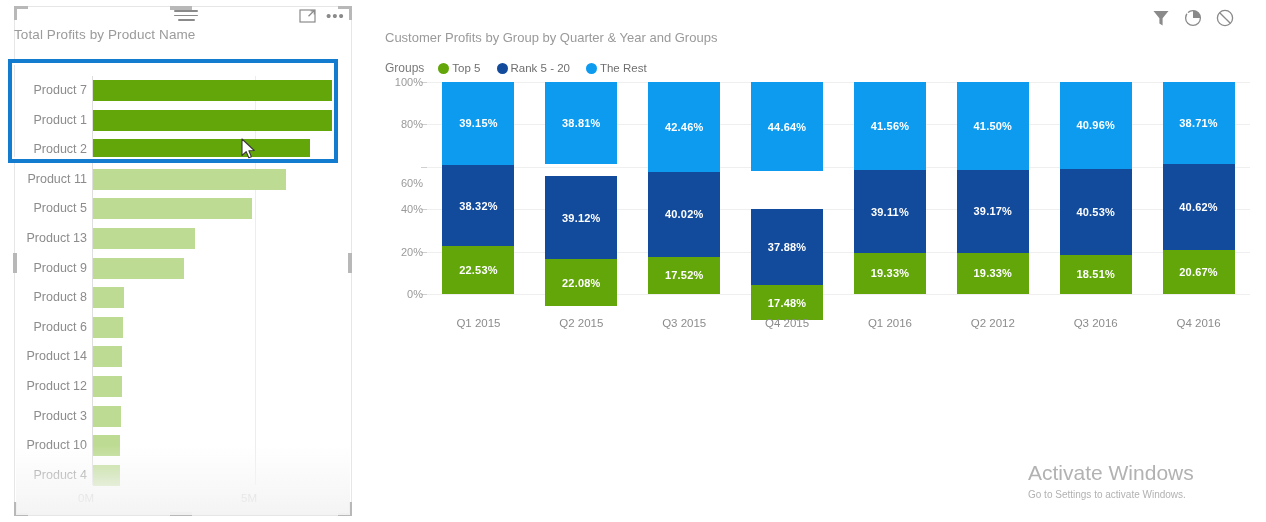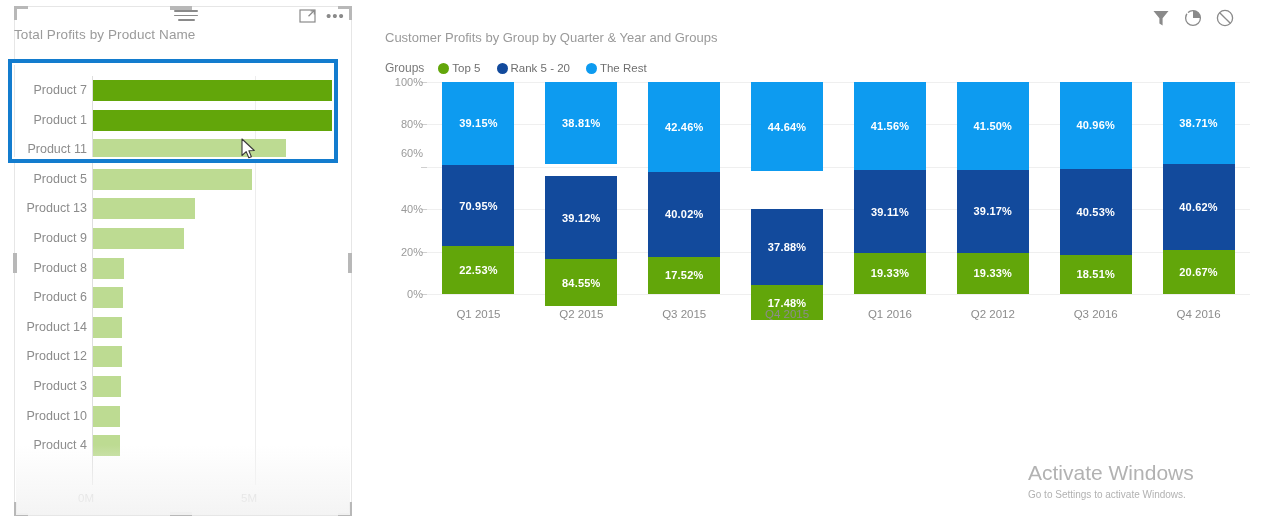--- a/index.html
+++ b/index.html
@@ -121,21 +121,21 @@
 
   .cols{position:absolute;left:42px;top:0;width:823px;height:212px;display:flex;}
   .col{flex:1;display:flex;flex-direction:column;align-items:center;height:212px;}
   .col-inner{width:72px;height:238px;display:flex;flex-direction:column;text-align:right;}
   .seg{position:relative;display:flex;align-items:center;justify-content:center;}
   .seg span{font-size:11px;font-weight:bold;color:#ffffff;letter-spacing:.2px;}
   .seg-rest{background:#0d9bf0;}
   .seg-rank{background:#124a9c;}
   .seg-top{background:#62a60a;}
 
-  .x-labels{position:absolute;left:42px;top:226px;width:823px;display:flex;}
+  .x-labels{position:absolute;left:42px;top:235px;width:823px;display:flex;}
   .x-labels div{flex:1;text-align:center;font-size:11.5px;color:#8c8c8c;}
 
   
   #watermark{position:absolute;left:1028px;top:460px;width:238px;height:52px;color:#b6b6b6;text-align:left;}
   #wm-title{font-size:21px;color:#b2b2b2;line-height:26px;}
   #wm-sub{font-size:10px;color:#b2b2b2;line-height:18px;}
 </style>
 </head>
 <body>
 
@@ -181,20 +181,24 @@
     <div class="axis-zero"></div>
     <div class="grid-5m"></div>
     <div id="bar-rows">
         <div class="bar-row">
           <div class="bar-label">Product 7</div>
           <div class="bar-rect bar-dark" style="width: 244.62px;"></div>
         </div>
         <div class="bar-row">
           <div class="bar-label">Product 1</div>
           <div class="bar-rect bar-dark" style="width: 239.76px;"></div>
+        </div>
+        <div class="bar-row">
+          <div class="bar-label">Product 2</div>
+          <div class="bar-rect bar-dark" style="width: 217.08px;"></div>
         </div>
         <div class="bar-row">
           <div class="bar-label">Product 11</div>
           <div class="bar-rect bar-light" style="width: 192.78px;"></div>
         </div>
         <div class="bar-row">
           <div class="bar-label">Product 5</div>
           <div class="bar-rect bar-light" style="width: 158.76px;"></div>
         </div>
         <div class="bar-row">
@@ -302,52 +306,52 @@
         <div class="gridtick" style="top: 212px;"></div>
         <div class="y-label" style="top: 212px; right: 827px;">0%</div>
         <div class="gridline" style="top: 169.6px;"></div>
         <div class="gridtick" style="top: 169.6px;"></div>
         <div class="y-label" style="top: 169.6px; right: 827px;">20%</div>
         <div class="gridline" style="top: 127.2px;"></div>
         <div class="gridtick" style="top: 127.2px;"></div>
         <div class="y-label" style="top: 127.2px; right: 827px;">40%</div>
         <div class="gridline" style="top: 84.8px;"></div>
         <div class="gridtick" style="top: 84.8px;"></div>
-        <div class="y-label" style="top: 71px; right: 827px;">60%</div>
+        <div class="y-label" style="top: 101px; right: 827px;">60%</div>
         <div class="gridline" style="top: 42.4px;"></div>
         <div class="gridtick" style="top: 42.4px;"></div>
         <div class="y-label" style="top: 42.4px; right: 827px;">80%</div>
         <div class="gridline" style="top: 0px;"></div>
         <div class="gridtick" style="top: 0px;"></div>
         <div class="y-label" style="top: 0px; right: 827px;">100%</div>
       </div>
     <div class="cols" id="stack-cols">
         <div class="col">
           <div class="col-inner">
             <div class="seg seg-rest" style="height: 82.998px;">
               <span>39.15%</span>
             </div>
             <div class="seg seg-rank" style="height: 81.2384px;">
-              <span>70.95%</span>
+              <span>38.32%</span>
             </div>
             <div class="seg seg-top" style="height: 47.7636px;">
               <span>22.53%</span>
             </div>
           </div>
         </div>
         <div class="col">
           <div class="col-inner">
             <div class="seg seg-rest" style="height: 82.2772px;">
               <span>38.81%</span>
             </div>
             <div class="seg seg-rank" style="height: 82.9344px; margin-top: 12px;">
               <span>39.12%</span>
             </div>
             <div class="seg seg-top" style="height: 46.8096px;">
-              <span>84.55%</span>
+              <span>22.08%</span>
             </div>
           </div>
         </div>
         <div class="col">
           <div class="col-inner">
             <div class="seg seg-rest" style="height: 90.0152px;">
               <span>42.46%</span>
             </div>
             <div class="seg seg-rank" style="height: 84.8424px;">
               <span>40.02%</span>

